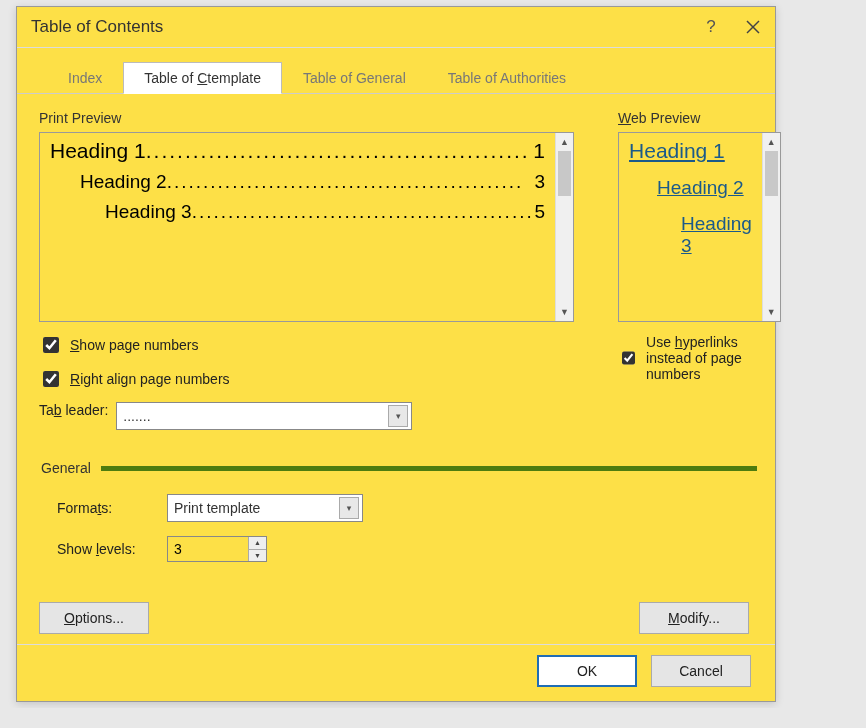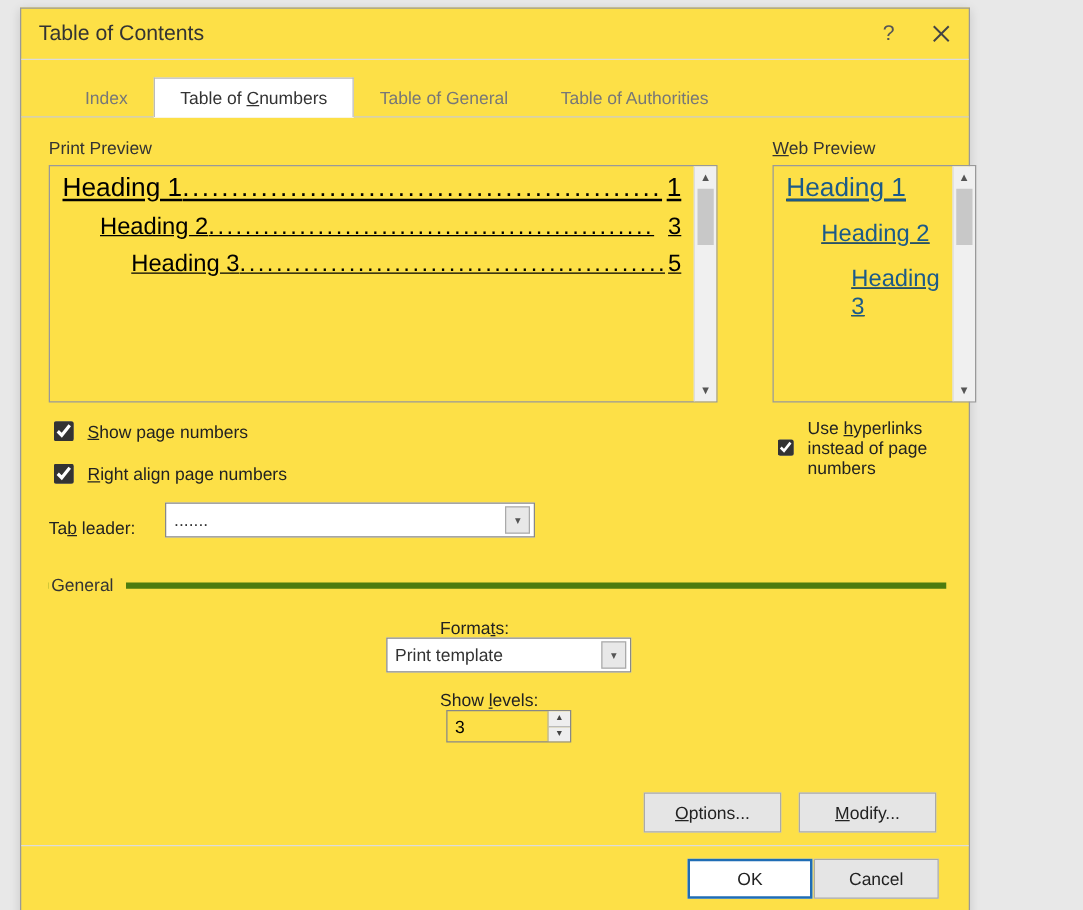--- a/index.html
+++ b/index.html
@@ -15,56 +15,56 @@
     .tab { padding: 7px 20px; font-size: 14px; color: #777; border: 1px solid transparent; cursor: pointer; position: relative; }
     .tab.active { color: #333; border: 1px solid #bbb; border-bottom: 1px solid #fff; background: #fff; z-index: 2; }
     .tab u { text-decoration: underline; }
     .tab-divider { height: 1px; background: #ccc; margin-top: -1px; position: relative; z-index: 1; }
     .body { padding: 16px 18px 10px 22px; }
     .cols { display: flex; gap: 18px; }
     .col { flex: 1; display: flex; flex-direction: column; }
     .col-sep { width: 1px; background: #d0d0d0; margin: 0 4px; }
     .section-label { font-size: 14px; color: #333; margin-bottom: 6px; }
     .preview-wrap { display: flex; border: 1px solid #999; height: 190px; }
-    .preview-content { flex: 1; padding: 6px 10px; font-family: Calibri, sans-serif; text-decoration: underline; }
+    .preview-content { flex: 1; padding: 6px 10px; font-family: Calibri, sans-serif; }
     .scrollbar { width: 18px; background: #f0f0f0; border-left: 1px solid #ddd; display: flex; flex-direction: column; }
     .scroll-arrow { height: 18px; display: flex; align-items: center; justify-content: center; font-size: 9px; color: #555; cursor: pointer; }
     .scroll-track { flex: 1; position: relative; }
     .scroll-thumb { position: absolute; top: 0; left: 2px; right: 2px; height: 45px; background: #c8c8c8; }
     .toc-line { display: flex; align-items: baseline; margin-bottom: 8px; }
     .toc-line.l1 { font-size: 21px; }
     .toc-line.l2 { font-size: 19px; padding-left: 30px; }
     .toc-line.l3 { font-size: 19px; padding-left: 55px; }
     .toc-leader { flex: 1; overflow: hidden; white-space: nowrap; letter-spacing: 2px; color: #000; }
     .toc-pg { padding-left: 2px; }
     .web-link { color: #1b5a8a; text-decoration: underline; cursor: pointer; }
     .web-line.l1 { font-size: 21px; margin-bottom: 14px; }
     .web-line.l2 { font-size: 19px; margin-bottom: 14px; padding-left: 28px; }
     .web-line.l3 { font-size: 19px; padding-left: 52px; }
     .checkbox-row { display: flex; align-items: center; gap: 8px; margin-top: 12px; font-size: 14px; color: #222; }
     .checkbox-row input[type=checkbox] { width: 16px; height: 16px; accent-color: #333; }
-    .field-row { display: flex; align-items: flex-end; gap: 24px; margin-top: 12px; font-size: 14px; }
+    .field-row { display: flex; align-items: flex-start; gap: 8px; margin-top: 12px; font-size: 14px; }
     .field-row label { color: #222; }
     .select { height: 28px; border: 1px solid #888; background: #fff; display: flex; align-items: center; padding: 0 6px; cursor: pointer; position: relative; }
     .select.tab-leader { width: 296px; }
     .select-text { flex: 1; font-size: 14px; color: #333; }
     .select-btn { width: 20px; height: 22px; background: #e8e8e8; border: 1px solid #aaa; display: flex; align-items: center; justify-content: center; font-size: 9px; color: #555; margin-right: -3px; }
     fieldset.general { border: none; border-top: 5px solid #4d7c0f; margin: 30px 0 0 0; padding: 18px 0 0 0; }
     fieldset.general legend { font-size: 14px; color: #333; padding-right: 10px; }
-    .general-row { display: flex; align-items: center; margin-bottom: 14px; padding-left: 18px; flex-direction: column; }
+    .general-row { display: flex; align-items: center; margin-bottom: 14px; padding-left: 18px; }
     .general-row label { width: 110px; font-size: 14px; color: #222; }
     .select.formats { width: 196px; }
     .spinner { display: flex; width: 100px; height: 26px; border: 1px solid #888; }
     .spinner-val { flex: 1; display: flex; align-items: center; padding: 0 6px; font-size: 14px; }
     .spinner-btns { width: 18px; border-left: 1px solid #aaa; display: flex; flex-direction: column; }
     .spinner-btn { flex: 1; background: #eee; display: flex; align-items: center; justify-content: center; font-size: 7px; color: #444; cursor: pointer; border-bottom: 1px solid #aaa; }
     .spinner-btn:last-child { border-bottom: none; }
-    .action-row { display: flex; justify-content: flex-end; gap: 14px; margin-top: 40px; padding-right: 8px; }
+    .action-row { display: flex; justify-content: space-between; gap: 14px; margin-top: 40px; padding-right: 8px; }
     .btn { min-width: 110px; height: 32px; background: #e5e5e5; border: 1px solid #aaa; font-size: 14px; color: #222; cursor: pointer; display: flex; align-items: center; justify-content: center; }
-    .footer { display: flex; justify-content: flex-end; gap: 1px; padding: 10px 24px 14px 0; }
+    .footer { display: flex; justify-content: flex-end; gap: 14px; padding: 10px 24px 14px 0; }
     .btn.primary { border: 2px solid #1f6db5; background: #fff; min-width: 100px; }
     .btn.secondary { min-width: 100px; }
     .footer-divider { height: 1px; background: #dcdcdc; }
     u { text-decoration: underline; }
   </style>
 </head>
 <body>
 
 <div class="dialog">
   <div class="titlebar">
@@ -76,21 +76,21 @@
             <line x1="1" y1="1" x2="13" y2="13"></line>
             <line x1="13" y1="1" x2="1" y2="13"></line>
           </svg>
       </div>
     </div>
   </div>
   <div class="divider"></div>
 
   <div class="tabs">
     <div class="tab"><span>Index</span></div>
-    <div class="tab active"><span>Table of </span><u>C</u><span>numbers</span></div>
+    <div class="tab active"><span>Table of </span><u>C</u><span>template</span></div>
     <div class="tab"><span>Table of General</span></div>
     <div class="tab"><span>Table of Authorities</span></div>
   </div>
   <div class="tab-divider"></div>
 
   <div class="body">
     <div class="cols">
 
       <div class="col">
         <div class="section-label">Print Preview</div>

